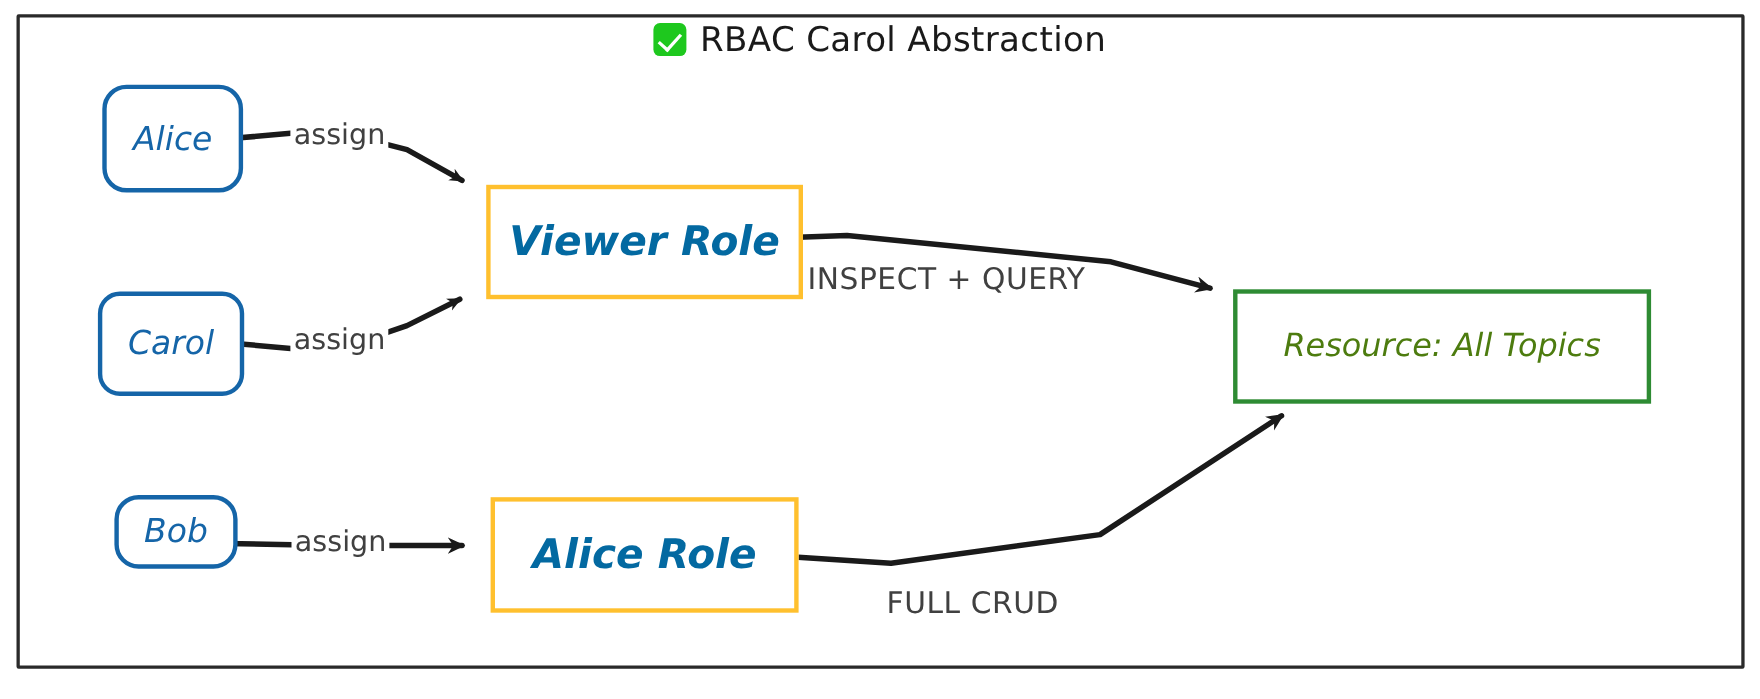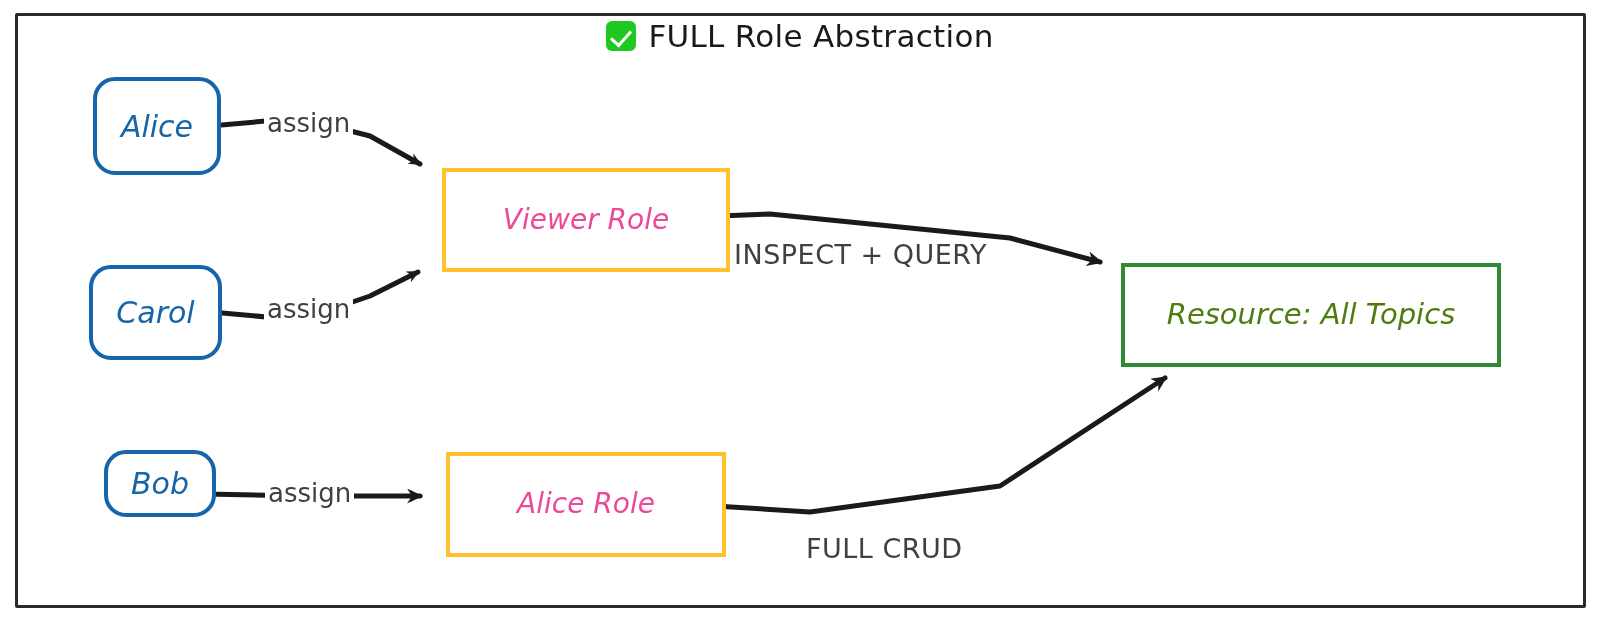--- a/index.html
+++ b/index.html
@@ -73,23 +73,24 @@
   }
   .node-person {
     border: 4px solid #1565a8;
     border-radius: 22px;
     color: #1565a8;
     font-size: 30px;
     font-style: italic;
   }
   .node-role {
     border: 4px solid #ffc02e;
-    color: #ec4899;
-    font-size: 28px;
+    color: #0369a1;
+    font-size: 37px;
     font-style: italic;
+    font-weight: bold;
   }
   .node-resource {
     border: 4px solid #2e8b33;
     color: #4d7c0f;
     font-size: 29px;
     font-style: italic;
   }
   
   .edge-label {
     position: absolute;
@@ -110,21 +111,21 @@
 </style>
 </head>
 <body>
 
 <div id="canvas">
 
   <div class="frame"></div>
 
   <div class="title">
     <span class="check-badge"></span>
-    <span class="title-text">FULL Role Abstraction</span>
+    <span class="title-text">RBAC Carol Abstraction</span>
   </div>
 
   <svg class="edges" viewBox="0 0 1600 635">
     <defs>
       <marker id="ah" markerWidth="16" markerHeight="16" refX="11" refY="6" orient="auto" markerUnits="userSpaceOnUse">
         <path d="M0,0 L13,6 L0,12 L4,6 Z" fill="#1a1a1a"></path>
       </marker>
       <marker id="ah2" markerWidth="20" markerHeight="20" refX="13" refY="7.5" orient="auto" markerUnits="userSpaceOnUse">
         <path d="M0,0 L16,7.5 L0,15 L5,7.5 Z" fill="#1a1a1a"></path>
       </marker>
@@ -138,21 +139,21 @@
 
     <path d="M 719,216 L 770,214 L 1010,238 L 1100,262" fill="none" stroke="#1a1a1a" stroke-width="5" stroke-linecap="round" stroke-linejoin="round" marker-end="url(#ah2)"></path>
 
     <path d="M 715,506 L 810,512 L 1000,486 L 1165,378" fill="none" stroke="#1a1a1a" stroke-width="5" stroke-linecap="round" stroke-linejoin="round" marker-end="url(#ah2)"></path>
   </svg>
 
   <div class="node node-person" style="left:82px; top:77px; width:128px; height:98px;">
     <span>Alice</span>
   </div>
 
-  <div class="node node-person" style="left:78px; top:265px; width:133px; height:95px;">
+  <div class="node node-person" style="left:78px; top:265px; width:133px; height:95px;border-radius:20px;">
     <span>Carol</span>
   </div>
 
   <div class="node node-person" style="left:93px; top:450px; width:112px; height:67px;">
     <span>Bob</span>
   </div>
 
   <div class="node node-role" style="left:431px; top:168px; width:288px; height:104px;">
     <span>Viewer Role</span>
   </div>

